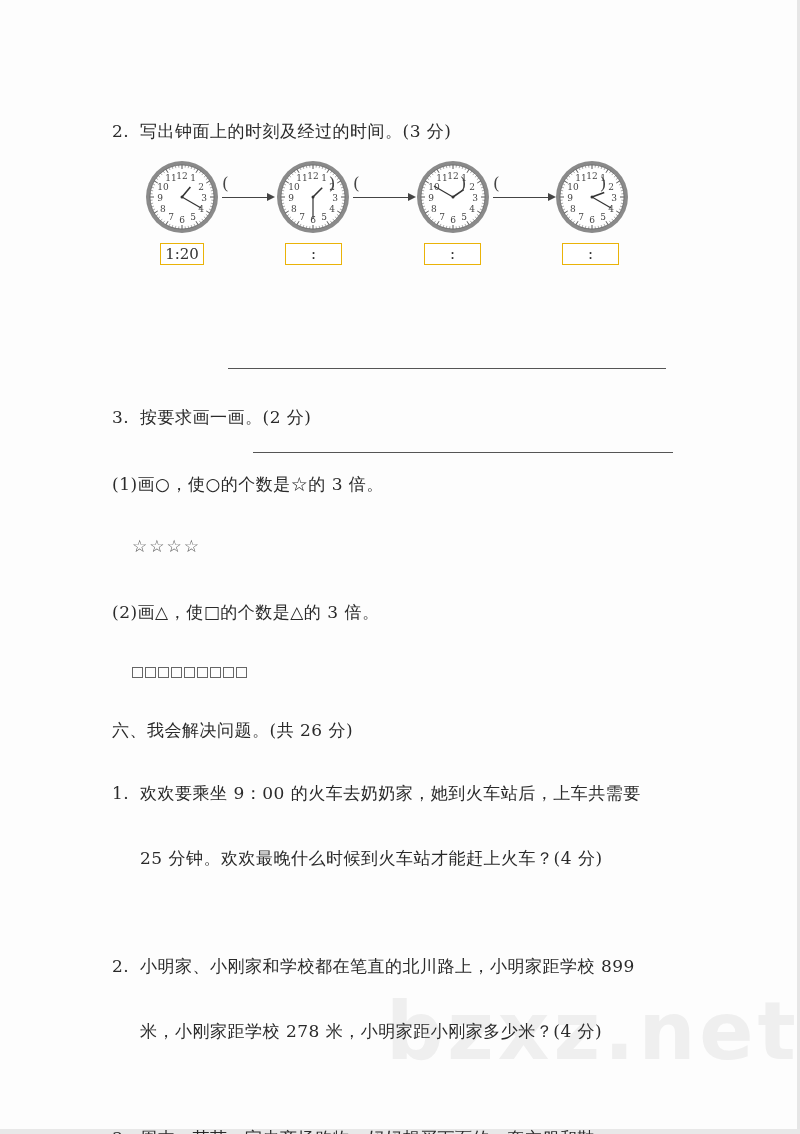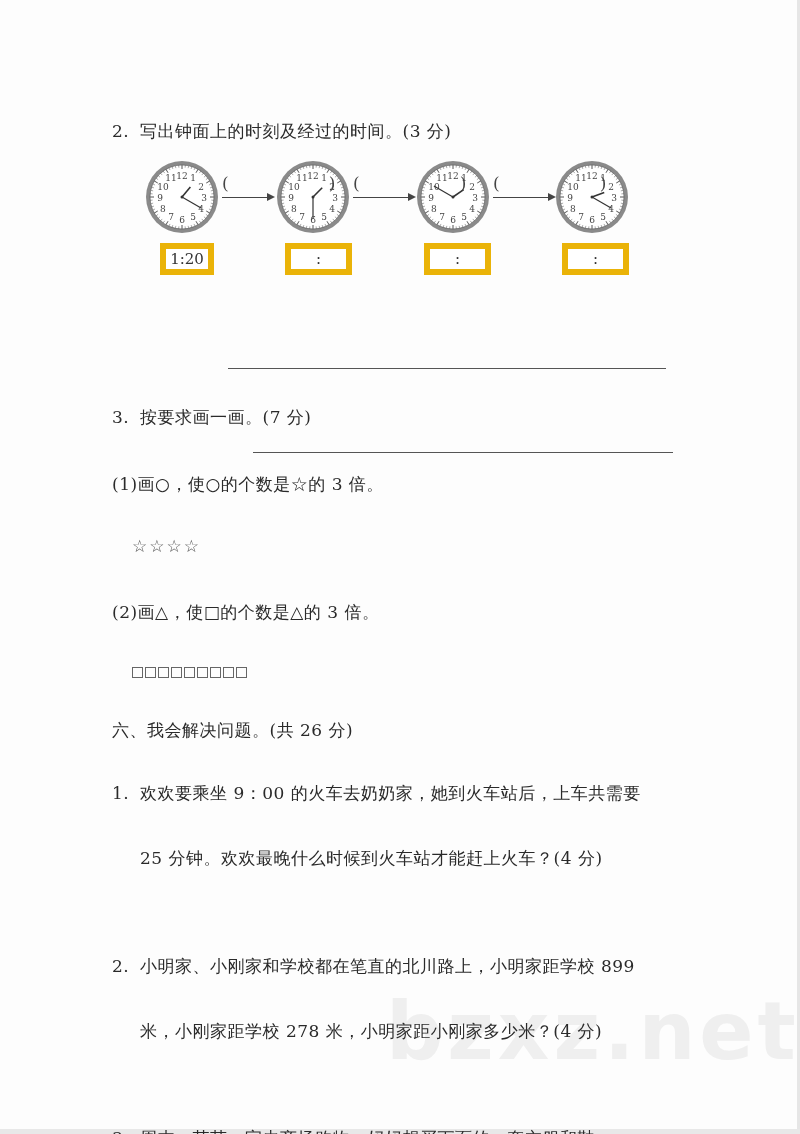--- a/index.html
+++ b/index.html
@@ -7,21 +7,21 @@
     width: 800px; height: 1134px; background: #fdfdfd; position: relative; overflow: hidden;
     font-family: "DejaVu Serif", "Liberation Serif", serif; color: #2a2a2a;
   }
   .page-edge-right { position: absolute; right: 0; top: 0; width: 3px; height: 1134px; background: #e6e6e6; }
   .page-edge-bottom { position: absolute; left: 0; bottom: 0; width: 800px; height: 5px; background: #e8e8e8; }
   .line { position: absolute; left: 112px; font-size: 17px; letter-spacing: 0.5px; white-space: nowrap; line-height: 22px; }
   .indent { left: 140px; }
   .num { display: inline-block; width: 28px; }
   .clock-row { position: absolute; left: 140px; top: 130px; width: 500px; height: 120px; }
   .clock { position: absolute; top: 7px; width: 76px; height: 76px; }
-  .time-box { position: absolute; top: 91px; height: 20px; border: 6px solid #eab308; background: #fff;
+  .time-box { position: absolute; top: 91px; height: 20px; border: 1px solid #eab308; background: #fff;
     font-size: 15px; text-align: center; line-height: 20px; color: #333; }
   .arrow { position: absolute; top: 20px; height: 40px; }
   .arrow .paren { position: absolute; top: 0; left: 0; width: 100%; text-align: center; font-size: 17px; color: #444; letter-spacing: 22px; }
   .arrow .shaft { position: absolute; top: 25px; left: 0; height: 1px; background: #444; }
   .arrow .head { position: absolute; top: 21px; width: 0; height: 0; border-top: 4px solid transparent; border-bottom: 4px solid transparent; border-left: 8px solid #444; }
   .answer-line { position: absolute; height: 1px; background: #555; }
   .shapes { position: absolute; font-size: 17px; color: #555; letter-spacing: 2px; }
   .squares { position: absolute; display: flex; gap: 2px; }
   .squares span { display: inline-block; width: 9px; height: 9px; border: 1px solid #666; }
   .watermark { position: absolute; left: 378px; top: 985px; font-family: "DejaVu Sans", sans-serif; font-weight: bold;
@@ -374,21 +374,21 @@
       <div class="head" style="left:55px"></div>
   </div>
 
   <div class="time-box" style="left:20px;width:42px">1:20</div>
   <div class="time-box" style="left:145px;width:55px">:</div>
   <div class="time-box" style="left:284px;width:55px">:</div>
   <div class="time-box" style="left:422px;width:55px">:</div>
 </div>
 
 <div class="line fg" style="top:264px">
-  <span class="num">3.</span><span>按要求画一画。(7 分)</span>
+  <span class="num">3.</span><span>按要求画一画。(2 分)</span>
 </div>
 <div class="line fg" style="top:309px">(1)画○，使○的个数是☆的 3 倍。</div>
 <div class="shapes fg" style="left:132px;top:350px">☆☆☆☆</div>
 <div class="answer-line" style="left:228px;top:368px;width:438px"></div>
 <div class="line fg" style="top:395px">(2)画△，使□的个数是△的 3 倍。</div>
 <div class="squares fg" id="squares" style="left:132px;top:439px">
     <span></span>
     <span></span>
     <span></span>
     <span></span>

